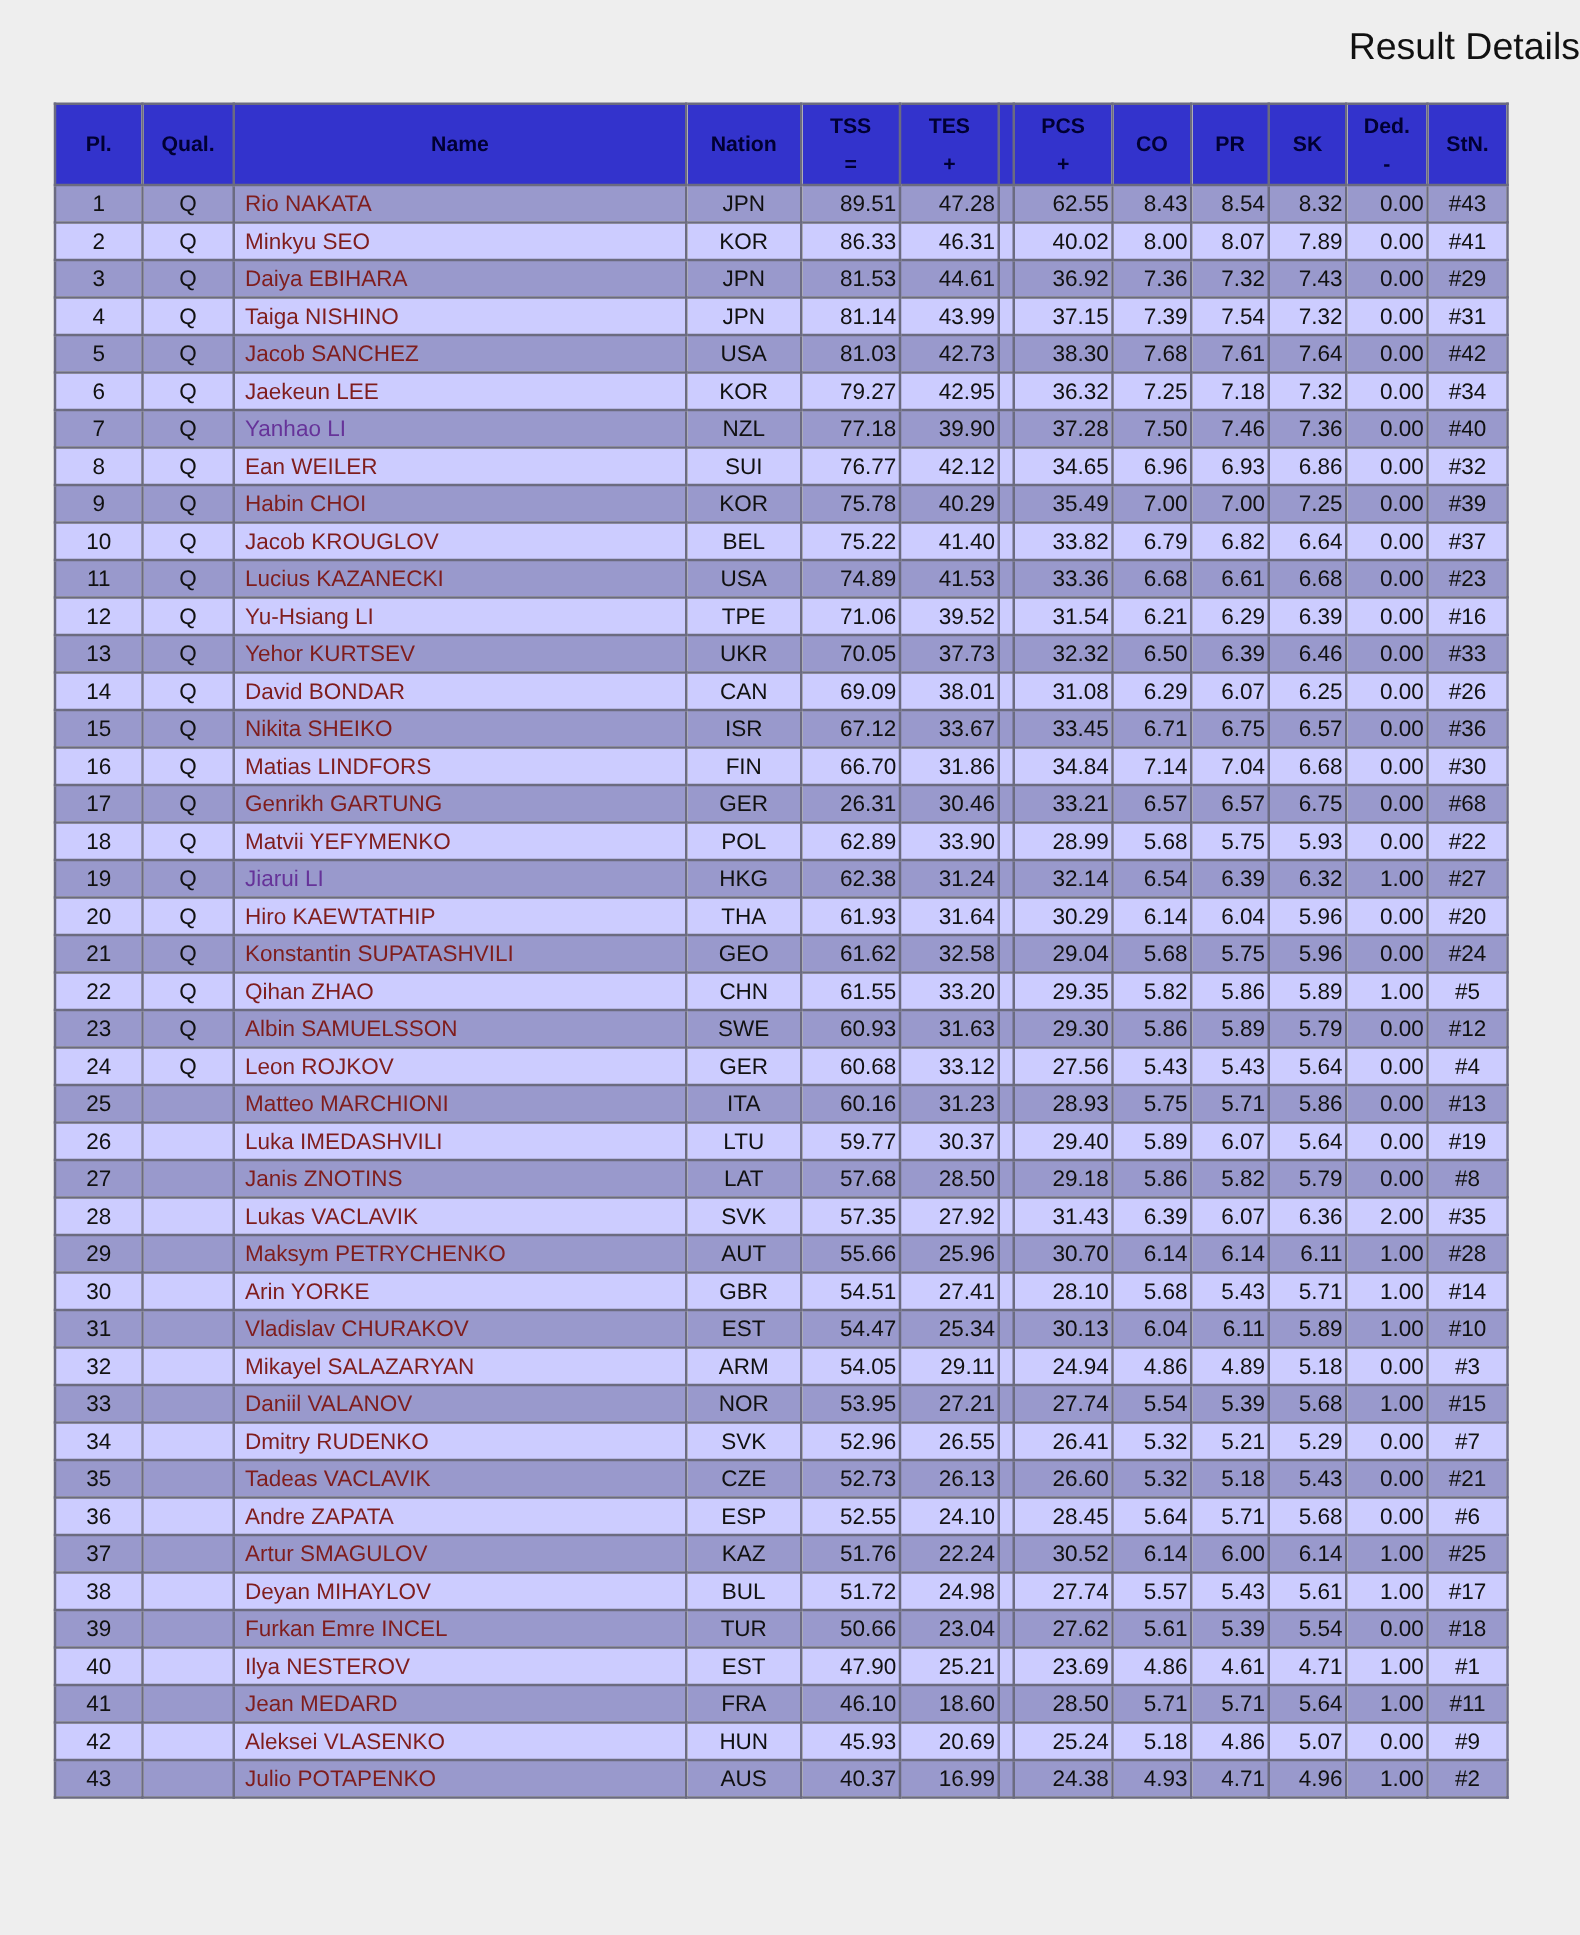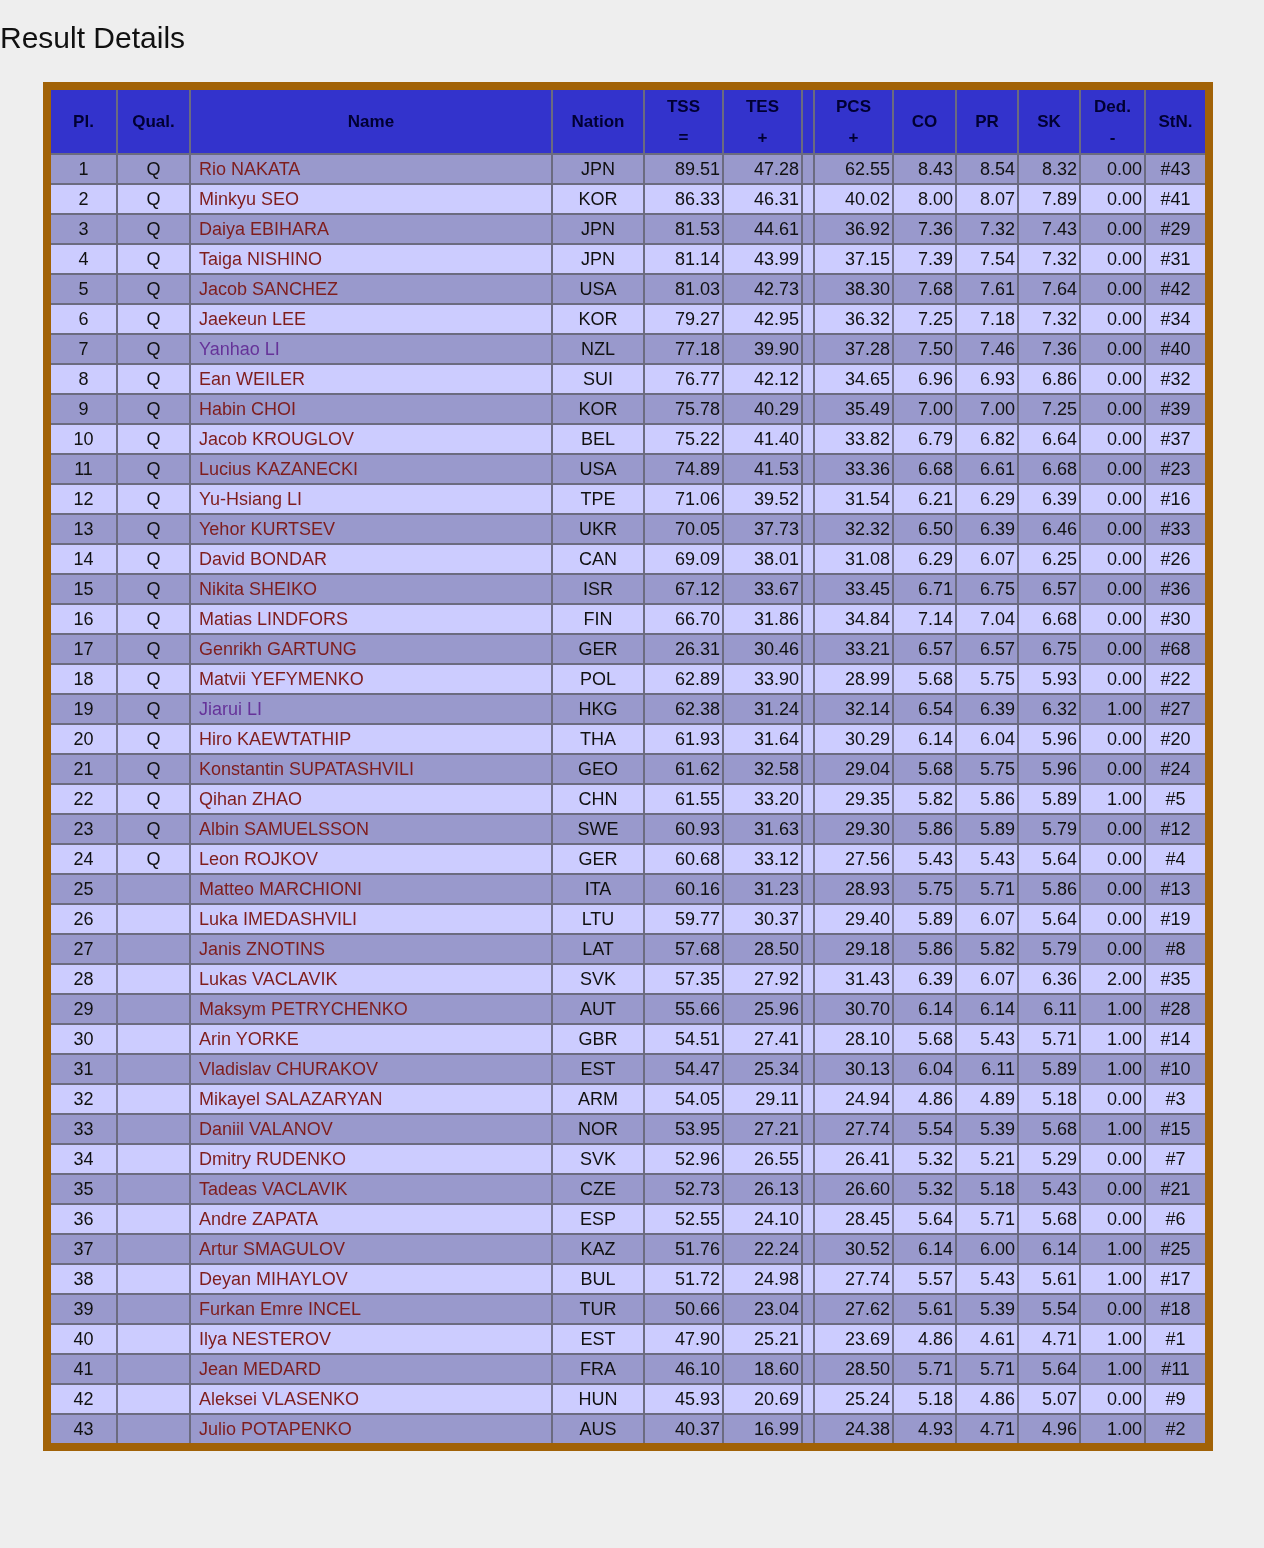--- a/index.html
+++ b/index.html
@@ -1,19 +1,19 @@
 <!DOCTYPE html>
 <html><head>
 <meta charset="utf-8">
 <style>
   html, body { margin: 0; padding: 0; background: #eeeeee; }
   body { width: 1264px; height: 1548px; font-family: "Liberation Sans", sans-serif; color: #111; }
-  .title { text-align: left; font-size: 30px; font-weight: normal; color: #111; margin: 0; padding-top: 20px; height: 62px; line-height: 36px; box-sizing: border-box; }
+  .title { text-align: right; font-size: 30px; font-weight: normal; color: #111; margin: 0; padding-top: 20px; height: 62px; line-height: 36px; box-sizing: border-box; }
   .wrap { position: absolute; left: 43px; top: 82px; }
-  table { border-collapse: collapse; border: 8px solid #a16207; table-layout: fixed; }
+  table { border-collapse: collapse; border: 2px solid #a16207; table-layout: fixed; }
   th, td { border: 2px solid #6b6b80; padding: 0; font-size: 18px; white-space: nowrap; overflow: hidden; }
   th { background: #3333cc; color: #000033; font-weight: bold; height: 63px; text-align: center; font-size: 17px; line-height: 31px; }
   td { height: 28px; line-height: 28px; }
   tr.odd td { background: #9999cc; }
   tr.even td { background: #ccccff; }
   td.c { text-align: center; }
   td.r { text-align: right; padding-right: 2px; }
   td.l { text-align: left; padding-left: 8px; }
   td.sp { background-clip: padding-box; }
   a.name { text-decoration: none; }

